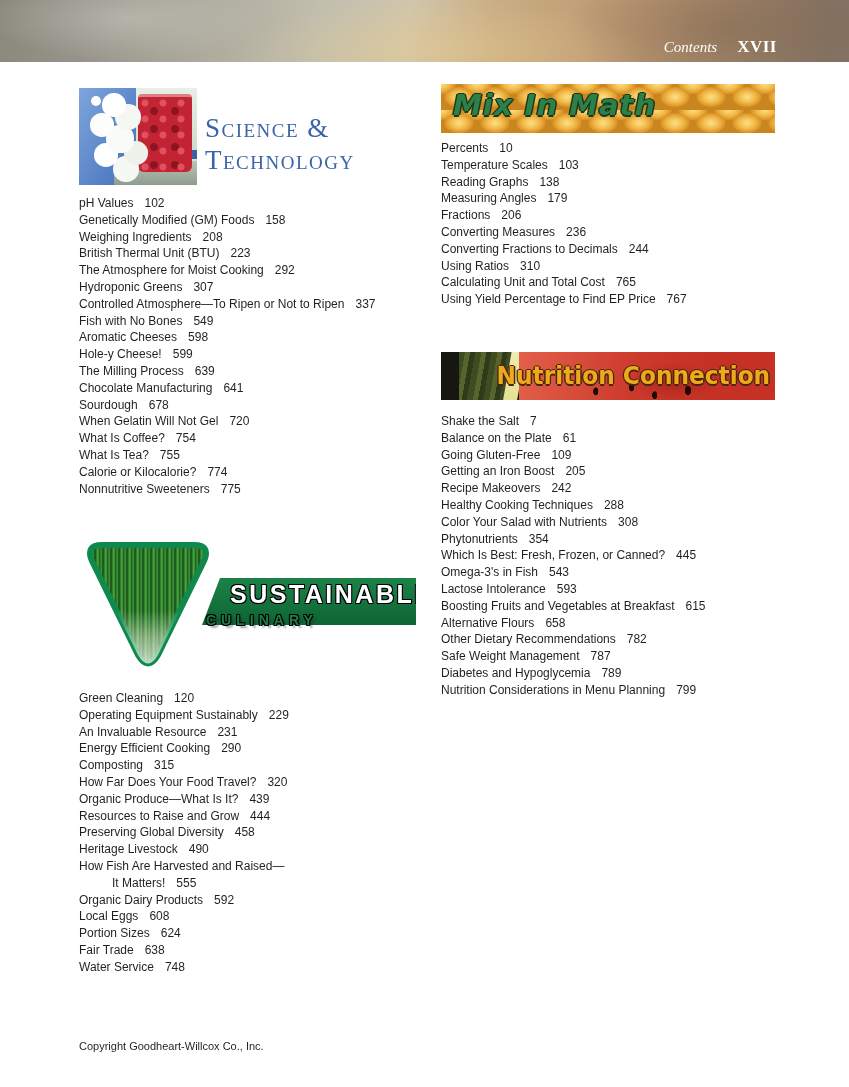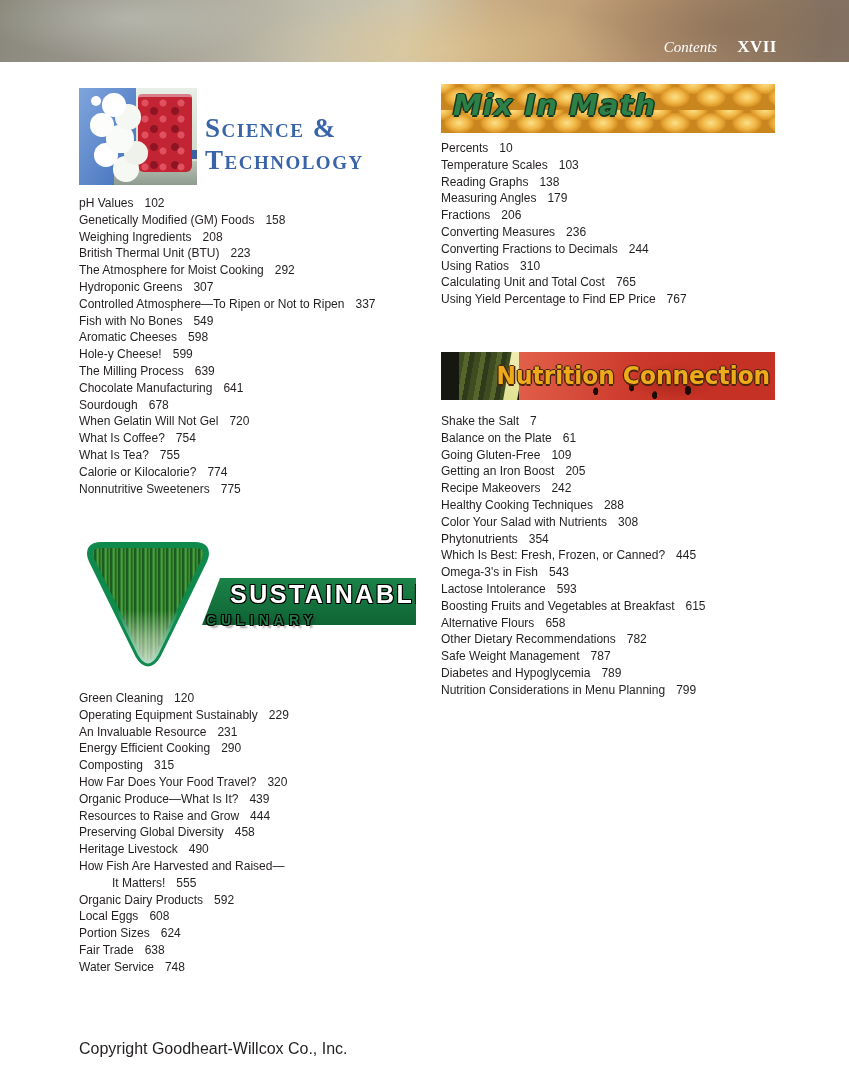--- a/index.html
+++ b/index.html
@@ -50,21 +50,21 @@
     border-top:3px solid #d9808a;
   }
   .sci-flowers {
     position:absolute; left:12px; top:8px; width:10px; height:10px; border-radius:50%; background:#fff;
     box-shadow: 18px 4px 0 7px #ffffff, 32px 16px 0 8px #f4f7f2, 6px 24px 0 7px #fdfefc,
                 24px 38px 0 9px #f9fbf8, 40px 52px 0 7px #eef2ea, 10px 54px 0 7px #ffffff,
                 30px 68px 0 8px #f6f8f4;
   }
   .sci-title {
     position:absolute; left:205px; top:112px; width:230px;
-    font-family:"Liberation Serif", serif; font-variant:small-caps; font-weight:bold;
+    font-family:"Liberation Serif", serif; font-variant:small-caps; font-weight:normal;
     font-size:27px; line-height:32px; letter-spacing:1.5px; color:#3a64a8;
   }
   .sci-list { left:79px; top:195px; width:370px; }
 
   
   .sust-banner {
     position:absolute; left:202px; top:578px; width:214px; height:47px; z-index:1;
     background:linear-gradient(#1c8248,#0e6434);
     clip-path:polygon(18px 0, 100% 0, 100% 100%, 0 100%);
     line-height:33px; padding-left:28px;
@@ -120,21 +120,21 @@
   }
   .melon-title {
     position:absolute; right:5px; top:9px;
     font-family:"DejaVu Sans", sans-serif; font-weight:bold; font-size:25px;
     color:#edab1c; transform:scaleX(.93); transform-origin:right center;
     text-shadow:-1.5px 0 0 #4c2410, 1.5px 0 0 #4c2410, 0 -1.5px 0 #4c2410, 0 1.5px 0 #4c2410;
   }
   .nutrition-list { left:441px; top:413px; width:388px; }
 
   
-  .copyright { position:absolute; left:79px; top:1040px; font-size:16px; color:#231f20; }
+  .copyright { position:absolute; left:79px; top:1040px; font-size:11px; color:#231f20; }
 </style>
 </head>
 <body>
 
 <div class="page">
 
   <header class="top-banner">
     <div class="contents-line">
       <span class="contents-label">Contents</span><span class="contents-page">XVII</span>
     </div>

